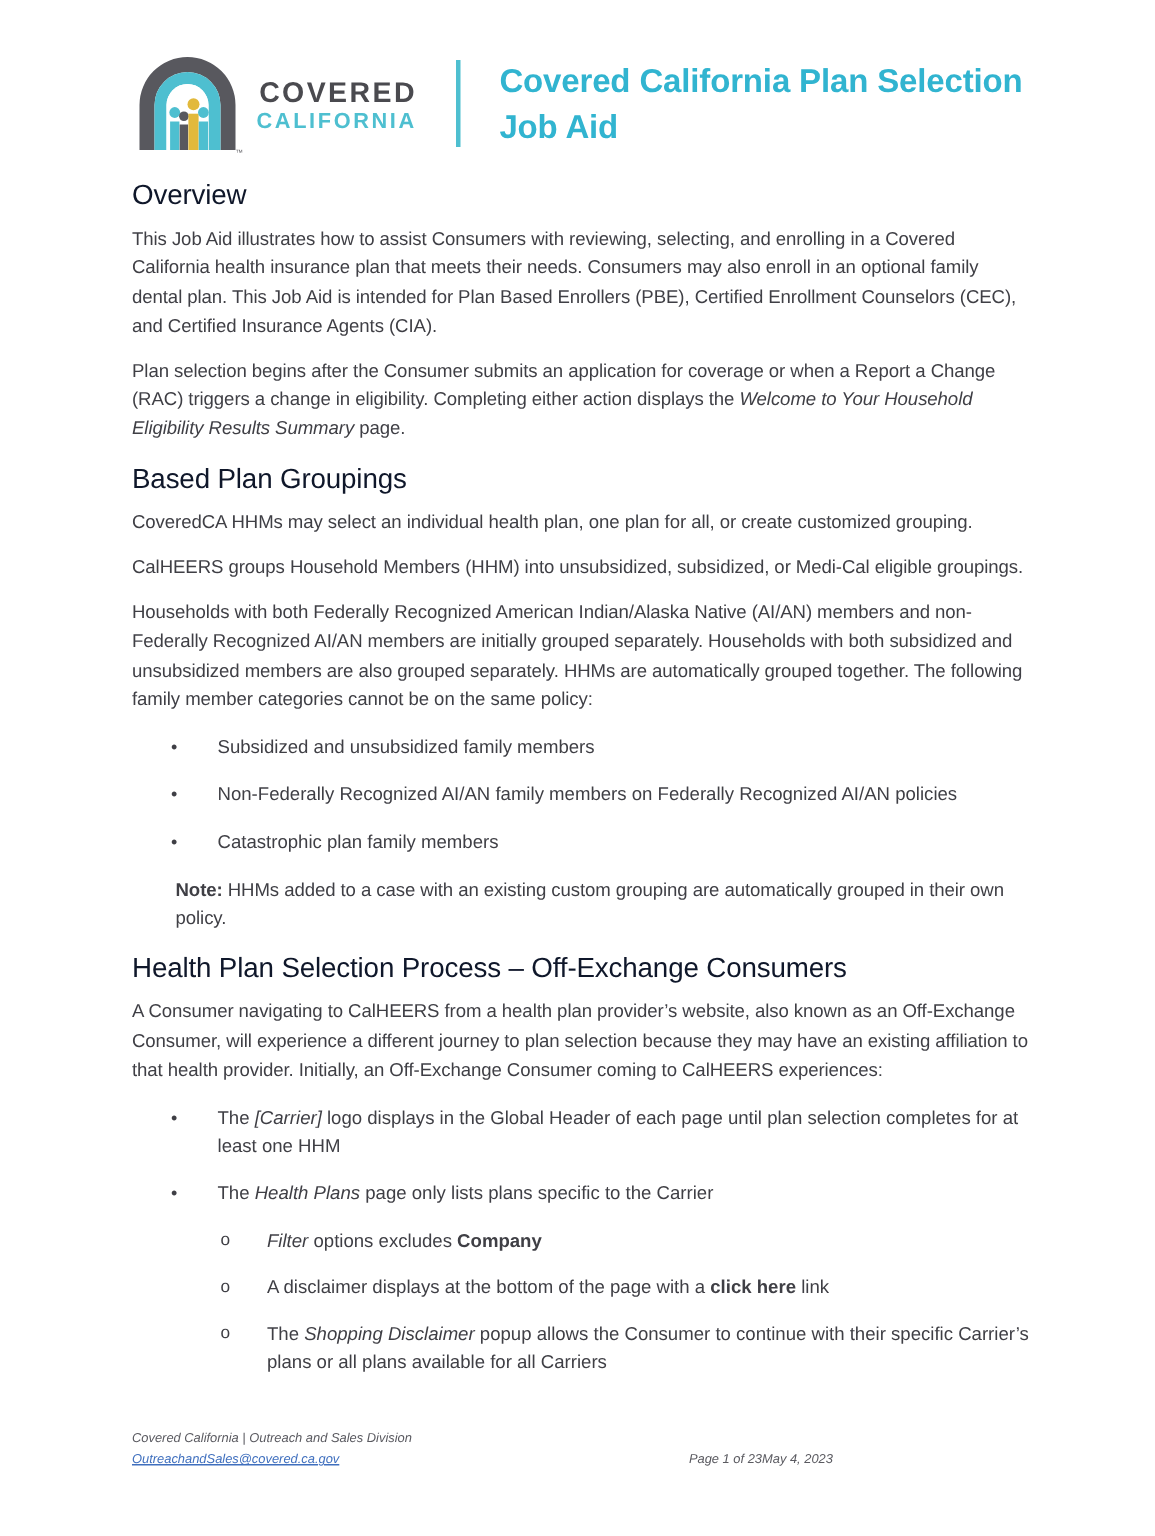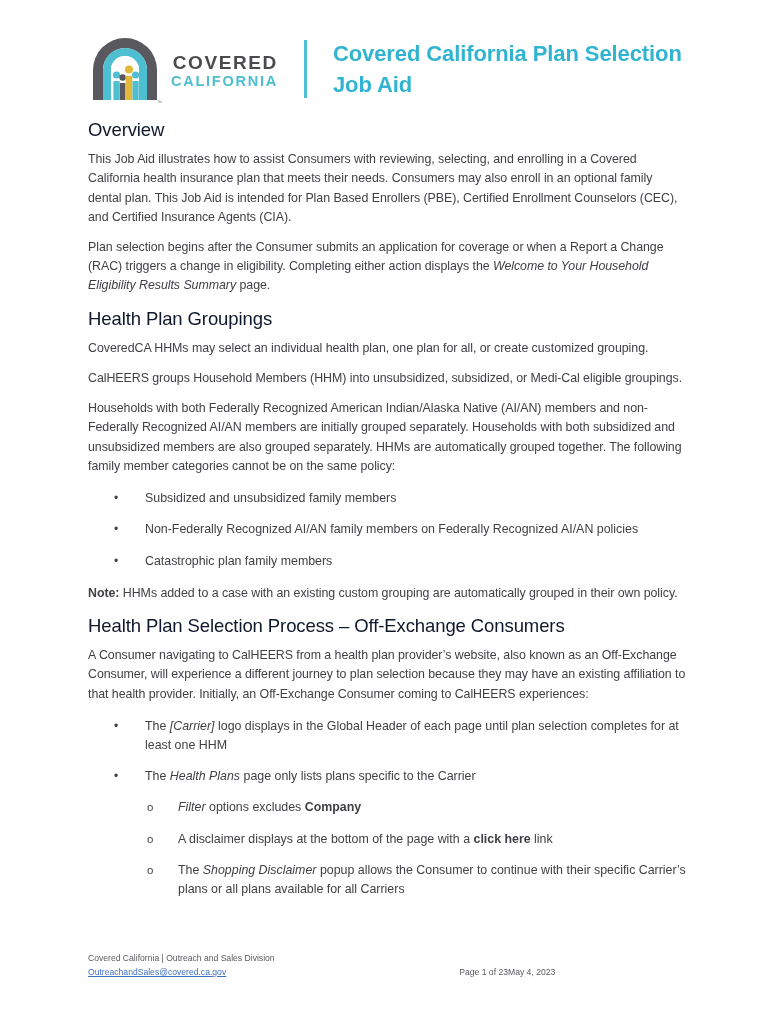--- a/index.html
+++ b/index.html
@@ -167,20 +167,21 @@
     left: 88px;
     bottom: 44px;
     width: 600px;
     font-size: 8.6px;
     color: #5a5a60;
     line-height: 1.62;
   }
   .footer-row {
     display: flex;
     align-items: baseline;
+    font-style: italic;
   }
   .footer-left  { width: 270px; }
   .footer-mid   { width: 150px; text-align: right; }
   .footer-right { flex: 1; text-align: left; }
   .footer-email {
     color: #3f6fbe;
     text-decoration: underline;
   }
 </style>
 </head>
@@ -228,42 +229,42 @@
   <div class="content">
 
     <h2 class="section-heading">Overview</h2>
 
     <p class="body-text">This Job Aid illustrates how to assist Consumers with reviewing, selecting, and enrolling in a Covered California health insurance plan that meets their needs. Consumers may also enroll in an optional family dental plan. This Job Aid is intended for Plan Based Enrollers (PBE), Certified Enrollment Counselors (CEC), and Certified Insurance Agents (CIA).</p>
 
     <p class="body-text">
       <span>Plan selection begins after the Consumer submits an application for coverage or when a Report a Change (RAC) triggers a change in eligibility. Completing either action displays the </span><em>Welcome to Your Household Eligibility Results Summary</em><span> page.</span>
     </p>
 
-    <h2 class="section-heading sec-gap">Health Plan Groupings</h2>
+    <h2 class="section-heading sec-gap">Based Plan Groupings</h2>
 
     <p class="body-text">CoveredCA HHMs may select an individual health plan, one plan for all, or create customized grouping.</p>
     <p class="body-text">CalHEERS groups Household Members (HHM) into unsubsidized, subsidized, or Medi-Cal eligible groupings.</p>
     <p class="body-text">Households with both Federally Recognized American Indian/Alaska Native (AI/AN) members and non-Federally Recognized AI/AN members are initially grouped separately. Households with both subsidized and unsubsidized members are also grouped separately. HHMs are automatically grouped together. The following family member categories cannot be on the same policy:</p>
 
     <ul class="bullets">
       <li>
         <span class="bullet-dot">•</span>
         <span>Subsidized and unsubsidized family members</span>
       </li>
       <li>
         <span class="bullet-dot">•</span>
         <span>Non-Federally Recognized AI/AN family members on Federally Recognized AI/AN policies</span>
       </li>
       <li>
         <span class="bullet-dot">•</span>
         <span>Catastrophic plan family members</span>
       </li>
     </ul>
 
-    <p class="body-text" style="margin-top:13px;">
+    <p class="body-text" style="margin-top:13px;margin-left:29px;">
       <strong>Note:</strong><span> HHMs added to a case with an existing custom grouping are automatically grouped in their own policy.</span>
     </p>
 
     <h2 class="section-heading sec-gap">Health Plan Selection Process – Off-Exchange Consumers</h2>
 
     <p class="body-text">A Consumer navigating to CalHEERS from a health plan provider’s website, also known as an Off-Exchange Consumer, will experience a different journey to plan selection because they may have an existing affiliation to that health provider. Initially, an Off-Exchange Consumer coming to CalHEERS experiences:</p>
 
     <ul class="bullets">
 
       <li>

